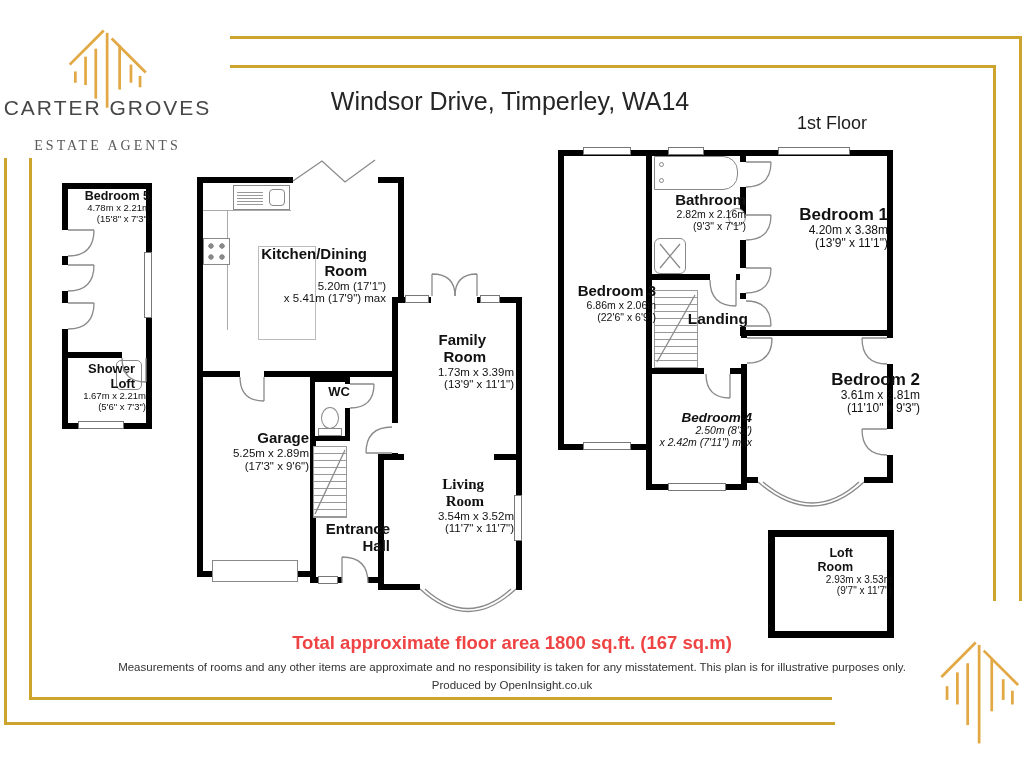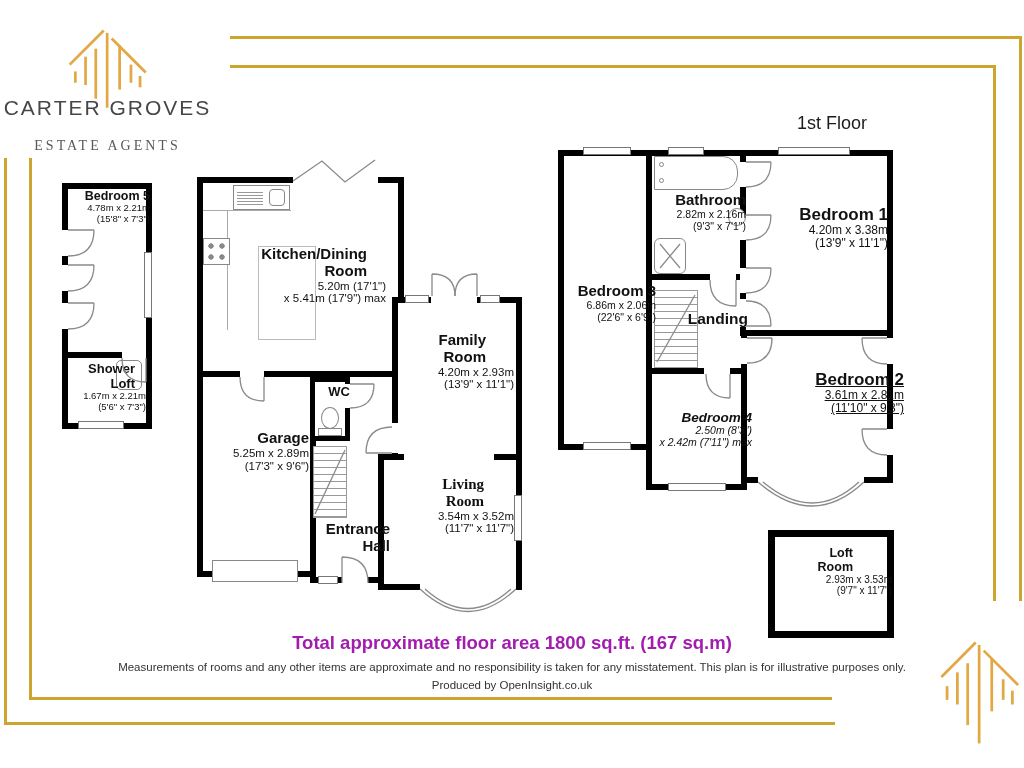--- a/index.html
+++ b/index.html
@@ -47,20 +47,21 @@
         <path d="M31,20 L31,64"></path>
       <path d="M52,17 L52,56"></path>
         <path d="M62,34 L62,50"></path>
       <path d="M13,40 L13,50"></path>
         <path d="M70,44 L70,54"></path>
     </g>
   </svg>
   <div class="hdr" style="left:0px;top:96px;width:215px;font-size:21px;letter-spacing:2px;color:#474747;">CARTER GROVES</div>
   <div class="hdr" style="left:0px;top:138px;width:215px;font-size:14px;letter-spacing:3px;color:#5a5a5a;font-family:Liberation Serif, serif;">ESTATE AGENTS</div>
 
+  <div class="hdr" style="left:240px;top:87px;width:540px;font-size:25px;color:#262626;">Windsor Drive, Timperley, WA14</div>
   <div class="hdr" style="left:762px;top:113px;width:140px;font-size:18px;">1st Floor</div>
 
   <div class="rm" style="left:62px;top:183px;width:90px;height:246px;"></div>
   <div class="wl" style="left:68px;top:352px;width:54px;height:6px;"></div>
   <div class="gap" style="left:62px;top:230px;width:6px;height:26px;"></div>
   <div class="gap" style="left:62px;top:265px;width:6px;height:26px;"></div>
   <div class="gap" style="left:62px;top:303px;width:6px;height:26px;"></div>
   <div class="wv" style="left:144px;top:252px;width:8px;height:66px;"></div>
   <div class="wh" style="left:78px;top:421px;width:46px;height:8px;"></div>
   <div class="fix" style="left:116px;top:360px;width:26px;height:30px;border-radius:5px;"></div>
@@ -112,21 +113,21 @@
   <div class="wh" style="left:318px;top:576px;width:20px;height:8px;"></div>
   <div class="tread" style="left:313px;top:446px;width:34px;height:72px;"></div>
 
   <div class="lbl" style="left:228px;top:246px;width:158px;">
     <span class="nm" style="font-size:15px;width:120px;">Kitchen/Dining Room</span>
     <span class="d" style="font-size:11.5px;">5.20m (17'1")</span>
     <span class="d" style="font-size:11.5px;">x 5.41m (17'9") max</span>
   </div>
   <div class="lbl" style="left:394px;top:332px;width:120px;">
     <span class="nm" style="font-size:15px;width:64px;">Family Room</span>
-    <span class="d" style="font-size:11.5px;">4.20m x 2.93m</span>
+    <span class="d" style="font-size:11.5px;">1.73m x 3.39m</span>
     <span class="d" style="font-size:11.5px;">(13'9" x 11'1")</span>
   </div>
   <div class="lbl" style="left:203px;top:430px;width:106px;">
     <span class="nm" style="font-size:15px;">Garage</span>
     <span class="d" style="font-size:11.5px;">5.25m x 2.89m</span>
     <span class="d" style="font-size:11.5px;">(17'3" x 9'6")</span>
   </div>
   <div class="lbl" style="left:310px;top:385px;width:40px;">
     <span class="nm" style="font-size:13px;">WC</span>
   </div>
@@ -187,21 +188,21 @@
     <span class="d" style="font-size:10.5px;">(22'6" x 6'9")</span>
   </div>
   <div class="lbl" style="left:638px;top:310px;width:110px;">
     <span class="nm" style="font-size:15.5px;">Landing</span>
   </div>
   <div class="lbl" style="left:648px;top:410px;width:104px;font-style:italic;">
     <span class="nm" style="font-size:13.5px;">Bedroom 4</span>
     <span class="d" style="font-size:10.5px;">2.50m (8'3")</span>
     <span class="d" style="font-size:10.5px;">x 2.42m (7'11") max</span>
   </div>
-  <div class="lbl" style="left:768px;top:370px;width:136px;text-decoration:underline;">
+  <div class="lbl" style="left:784px;top:370px;width:136px;">
     <span class="nm" style="font-size:17px;">Bedroom 2</span>
     <span class="d" style="font-size:12px;">3.61m x 2.81m</span>
     <span class="d" style="font-size:12px;">(11'10" x 9'3")</span>
   </div>
   <div class="lbl" style="left:770px;top:546px;width:122px;">
     <span class="nm" style="font-size:12.5px;width:44px;">Loft Room</span>
     <span class="d" style="font-size:10px;">2.93m x 3.53m</span>
     <span class="d" style="font-size:10px;">(9'7" x 11'7")</span>
   </div>
 
@@ -248,21 +249,21 @@
 
       <path d="M758,482 Q813,530 864,482"></path>
         <path d="M763,482 Q813,524 859,482"></path>
 
       <path d="M657,362 L695,295"></path>
 
       <path d="M660,244 L680,268 M680,244 L660,268"></path>
     </g>
   </svg>
 
-  <div class="hdr" style="left:0;top:632px;width:1024px;font-size:18.5px;font-weight:600;color:#a21caf;">Total approximate floor area 1800 sq.ft. (167 sq.m)</div>
+  <div class="hdr" style="left:0;top:632px;width:1024px;font-size:18.5px;font-weight:600;color:#ef4444;">Total approximate floor area 1800 sq.ft. (167 sq.m)</div>
   <div class="hdr" style="left:0;top:661px;width:1024px;font-size:11.5px;color:#333;">Measurements of rooms and any other items are approximate and no responsibility is taken for any misstatement. This plan is for illustrative purposes only.</div>
   <div class="hdr" style="left:0;top:679px;width:1024px;font-size:11.5px;color:#333;">Produced by OpenInsight.co.uk</div>
 
   <svg style="left:932px;top:638px;" width="92" height="110" viewBox="0 0 80 96">
     <g stroke="#E2A844" stroke-width="2.4" fill="none">
       <path d="M38,4 L8,34"></path>
         <path d="M45,11 L75,41"></path>
       <path d="M41,6 L41,92"></path>
       <path d="M22,30 L22,58"></path>
         <path d="M31,22 L31,76"></path>

